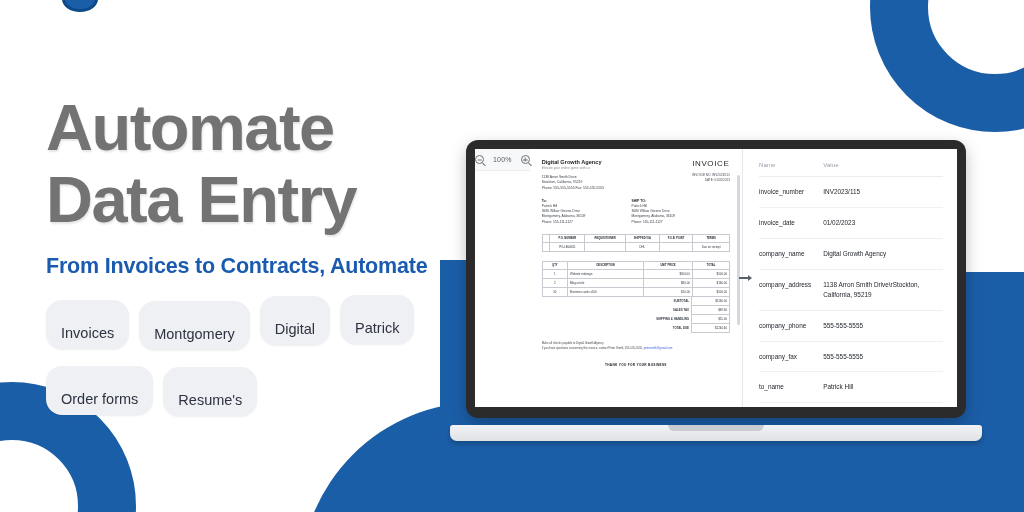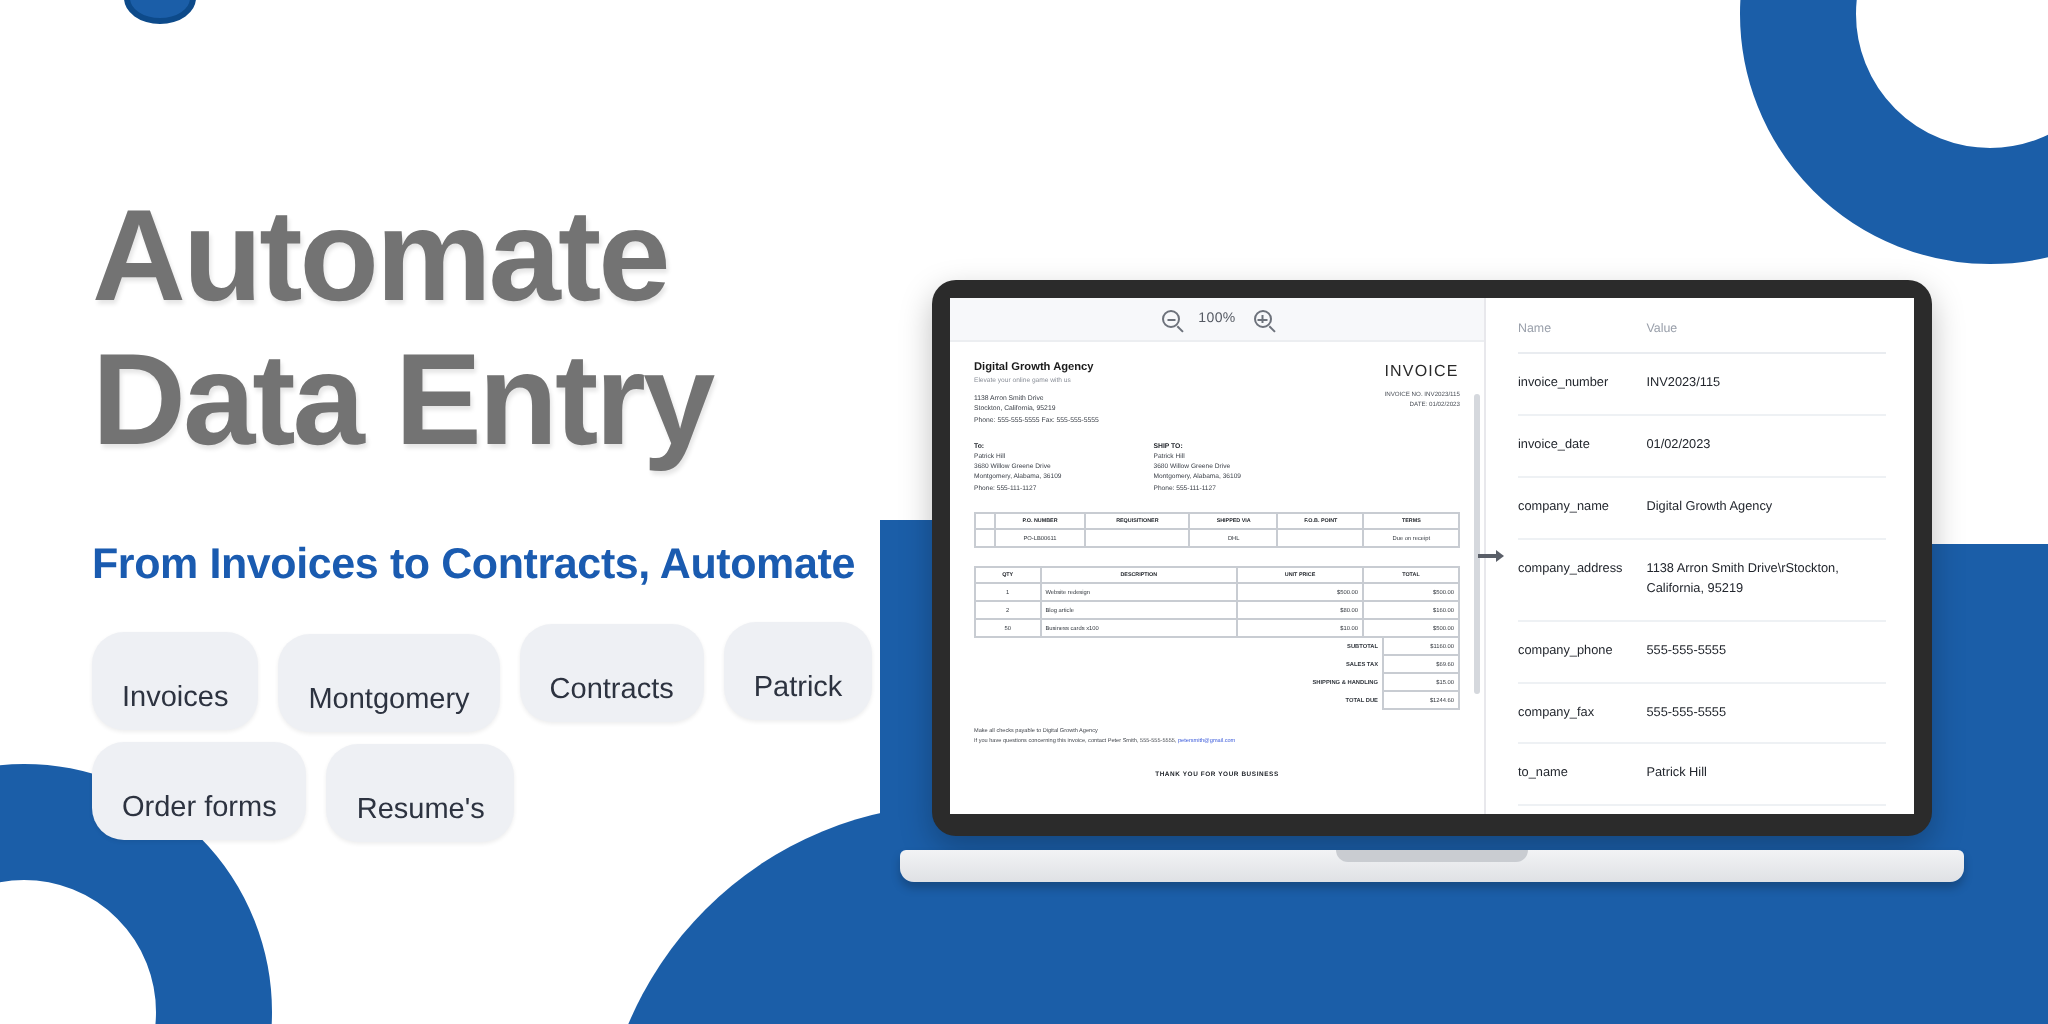--- a/index.html
+++ b/index.html
@@ -64,31 +64,31 @@
     color:#737373;
     font-size:65px;
     line-height:0.98;
     font-weight:bold;
     letter-spacing:-1.5px;
     text-shadow:1px 2px 2px rgba(0,0,0,0.10);
   }
   #headline .l2 { display:block; margin-top:8px; }
 
   #subhead {
-    margin-top:36px;
+    margin-top:20px;
     color:#1a5bb0;
     font-size:21.5px;
     line-height:1.42;
     font-weight:bold;
     letter-spacing:-0.2px;
   }
 
   #tag-rows { margin-top:18px; }
   .tag-row { display:flex; align-items:flex-start; }
-  .tag-row.row2 { margin-top:5px; }
+  .tag-row.row2 { margin-top:16px; }
   .tag {
     background:#eef0f4;
     color:#2d3340;
     font-size:14.5px;
     border-radius:16px;
     padding:25px 15px 8px;
     margin-right:10px;
     white-space:nowrap;
     box-shadow:0 1px 2px rgba(0,0,0,0.07);
   }
@@ -127,21 +127,21 @@
     width:96px; height:6px;
     background:#c9ccd1;
     border-radius:0 0 6px 6px;
   }
 
   
   #doc-pane {
     width:268px;
     background:#ffffff;
     border-right:1px solid #e8e8ec;
-    display:flex; flex-direction:column;
+    display:flex; flex-direction:row;
     position:relative;
   }
   #doc-toolbar {
     height:22px;
     background:#f7f8fa;
     display:flex; align-items:center; justify-content:center;
     gap:9px;
     border-bottom:1px solid #eceef1;
     font-size:7px; color:#555a63;
   }
@@ -254,21 +254,21 @@
     <span class="l2">Data Entry</span>
   </h1>
   <div id="subhead">
     <div>From Invoices to Contracts, Automate</div>
   </div>
 
   <div id="tag-rows">
     <div class="tag-row row1">
       <span class="tag o1">Invoices</span>
       <span class="tag o2">Montgomery</span>
-      <span class="tag o3">Contracts</span>
+      <span class="tag o3">Digital</span>
       <span class="tag o4">Patrick</span>
     </div>
     <div class="tag-row row2">
       <span class="tag o1">Order forms</span>
       <span class="tag o2">Resume's</span>
     </div>
   </div>
 </div>
 
 <div id="laptop">

